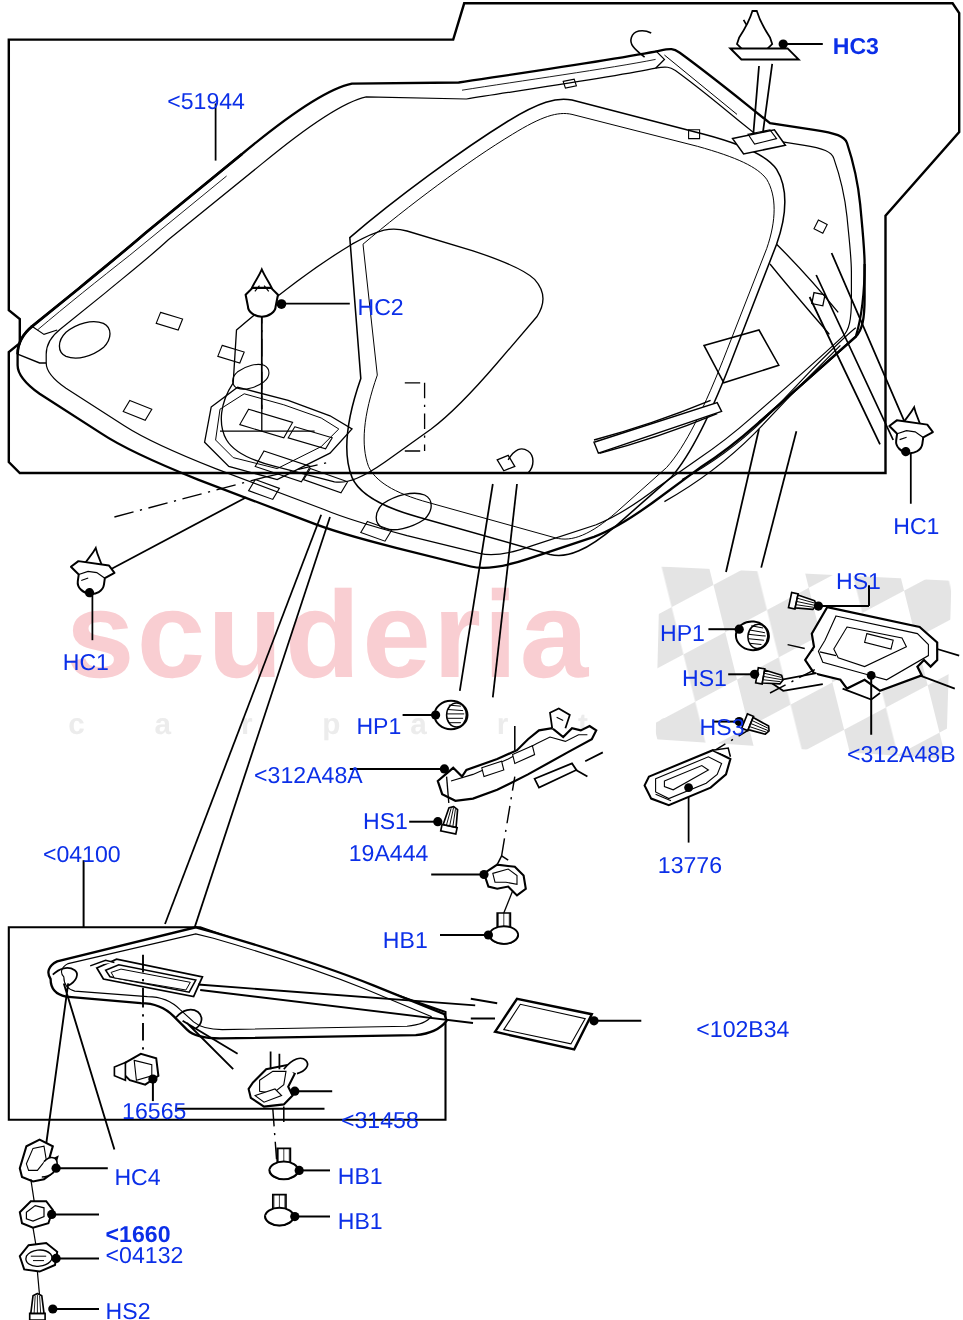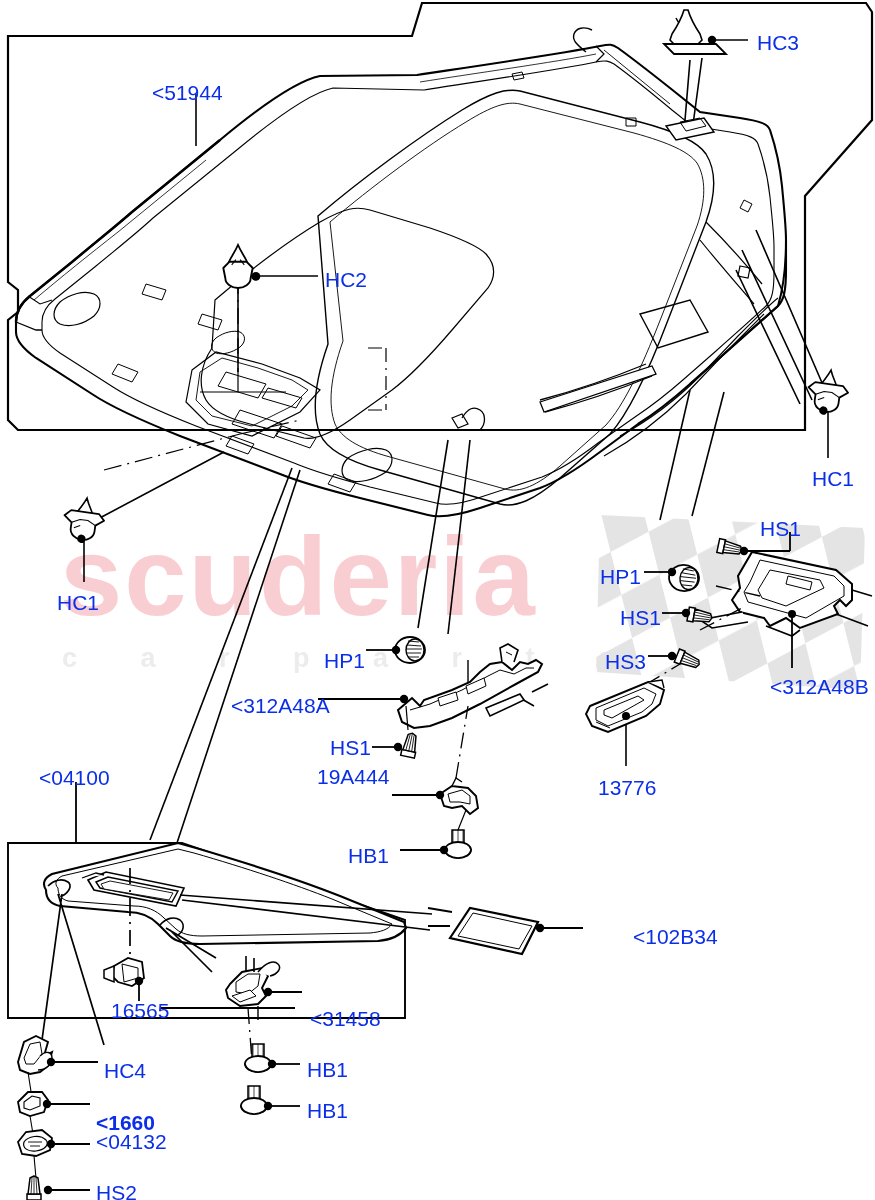--- a/index.html
+++ b/index.html
@@ -472,28 +472,28 @@
       <g transform="translate(34,1188) rotate(-90)">
           <use href="#screwPart"></use>
         </g>
       <circle cx="48" cy="1190" r="4.2" fill="#000"></circle>
       <path d="M48,1190 L90,1190" fill="none" stroke="#000" stroke-width="1.8"></path>
     </g>
 
   </svg>
 
   <div class="lbl" style="left:152px; top:82px;">&lt;51944</div>
-  <div class="lbl" style="left:757px; top:32px;">HC3</div>
+  <div class="lbl" style="left:757px; top:32px;font-weight:bold;">HC3</div>
   <div class="lbl" style="left:325px; top:269px;text-align:right;">HC2</div>
   <div class="lbl" style="left:812px; top:468px;">HC1</div>
   <div class="lbl" style="left:57px; top:592px;">HC1</div>
   <div class="lbl" style="left:760px; top:518px;">HS1</div>
   <div class="lbl" style="left:600px; top:566px;">HP1</div>
   <div class="lbl" style="left:620px; top:607px;">HS1</div>
-  <div class="lbl" style="left:605px; top:651px;">HS3</div>
+  <div class="lbl" style="left:636px; top:651px;">HS3</div>
   <div class="lbl" style="left:770px; top:676px;">&lt;312A48B</div>
   <div class="lbl" style="left:324px; top:650px;">HP1</div>
   <div class="lbl" style="left:231px; top:695px;">&lt;312A48A</div>
   <div class="lbl" style="left:330px; top:737px;">HS1</div>
   <div class="lbl" style="left:598px; top:777px;text-align:center;">13776</div>
   <div class="lbl" style="left:39px; top:767px;">&lt;04100</div>
   <div class="lbl" style="left:317px; top:766px;">19A444</div>
   <div class="lbl" style="left:348px; top:845px;">HB1</div>
   <div class="lbl" style="left:589px; top:926px;margin-left:44px;">&lt;102B34</div>
   <div class="lbl" style="left:310px; top:1008px;">&lt;31458</div>

